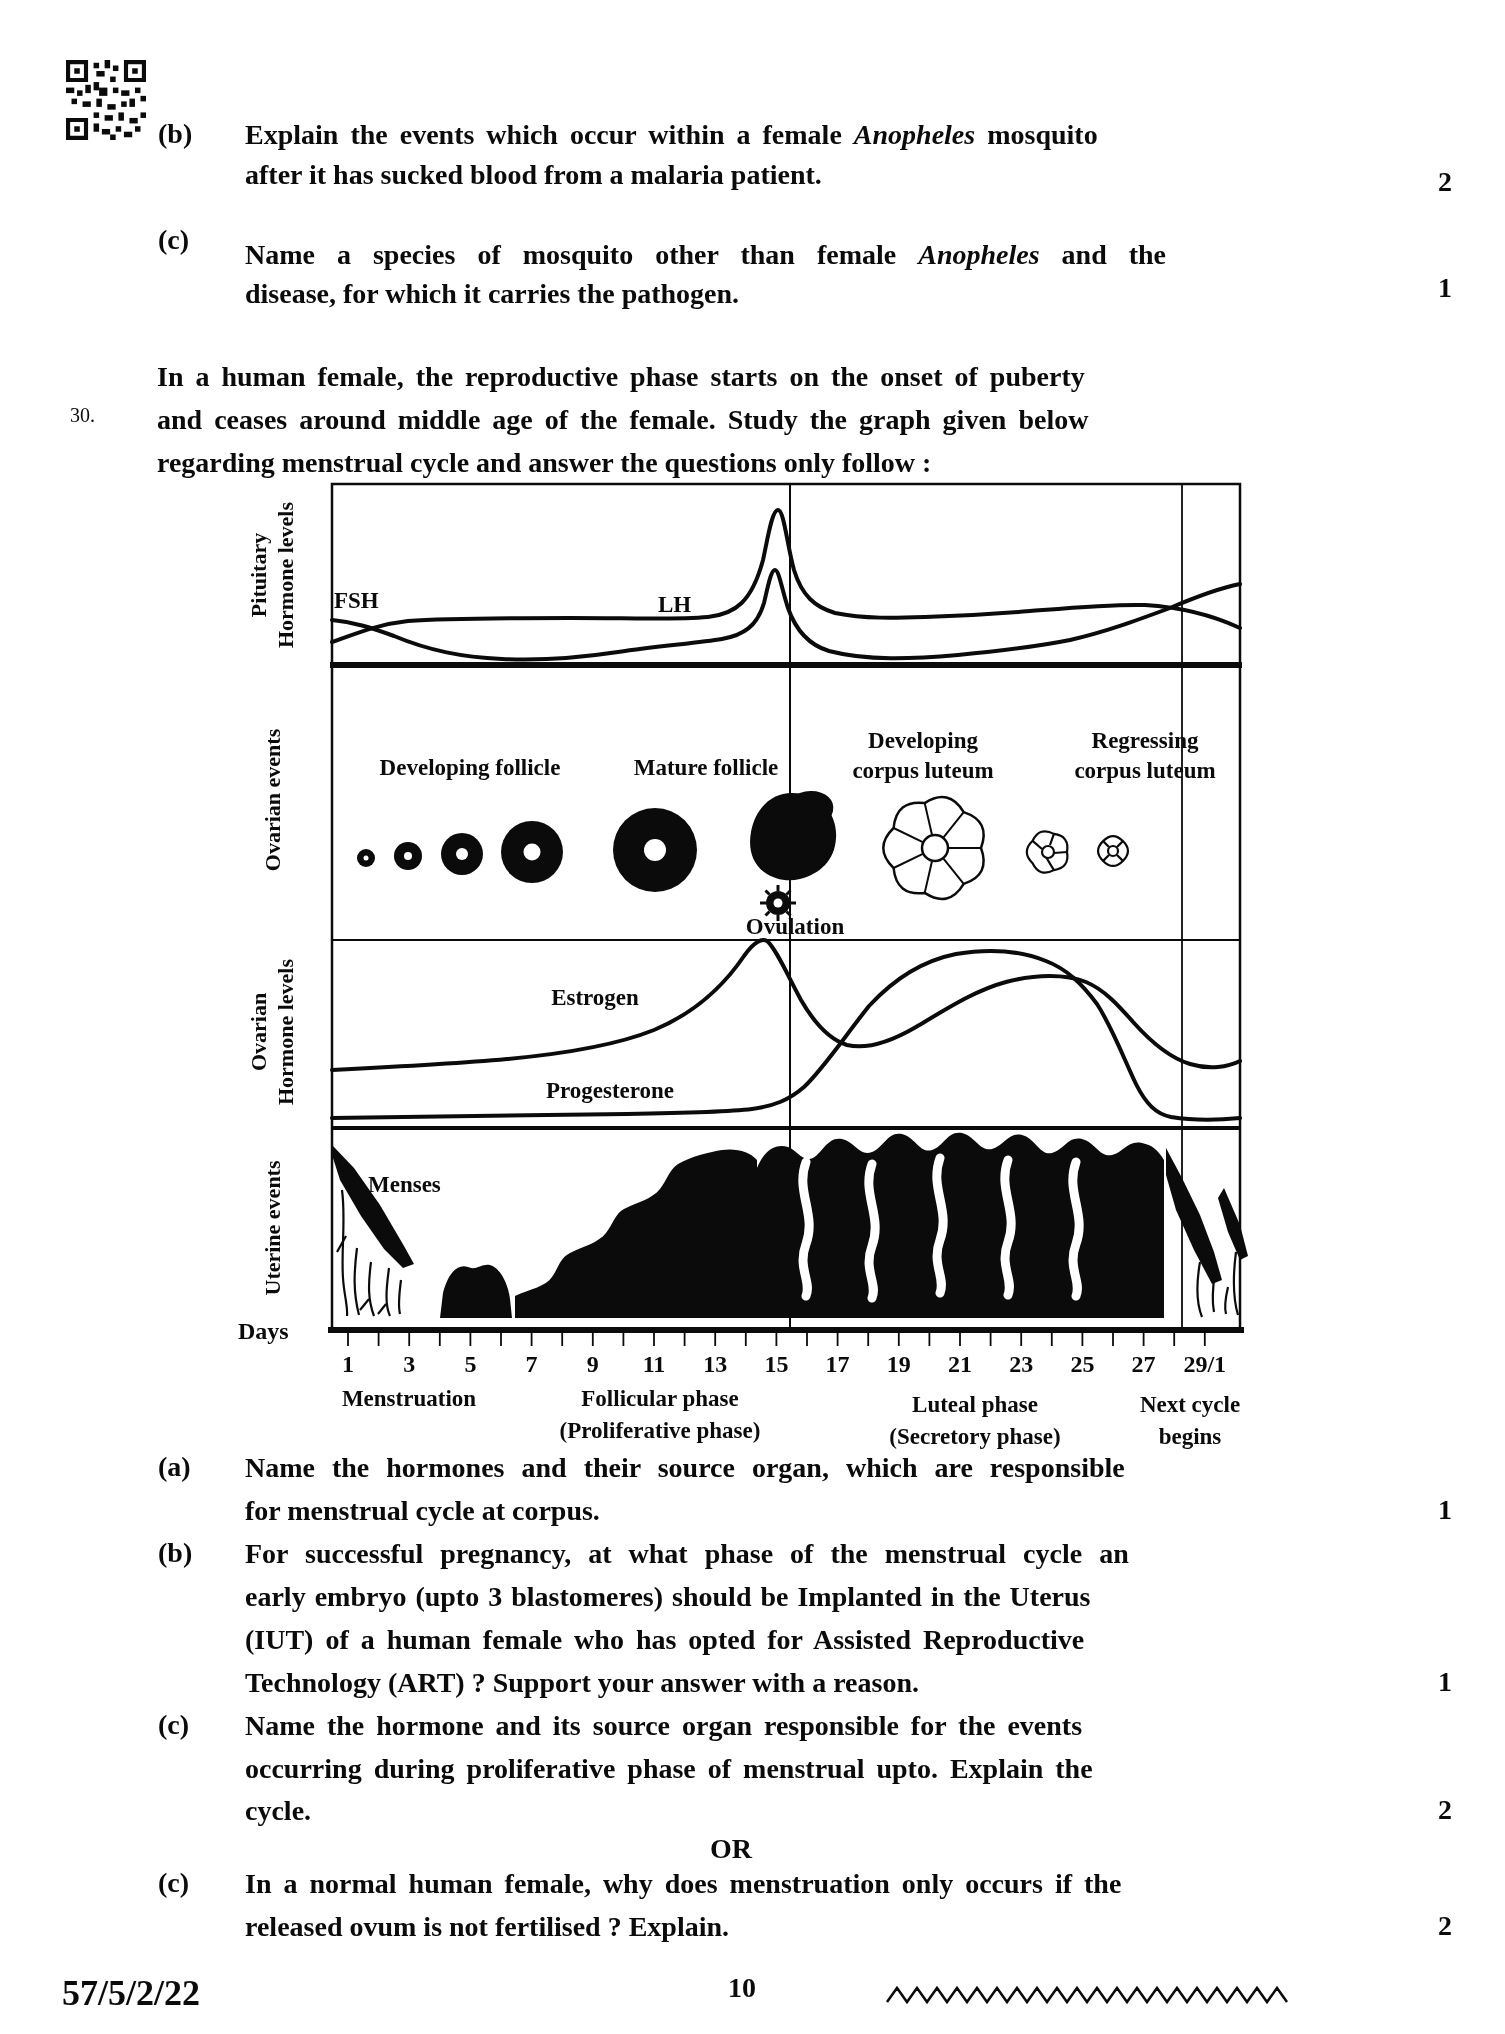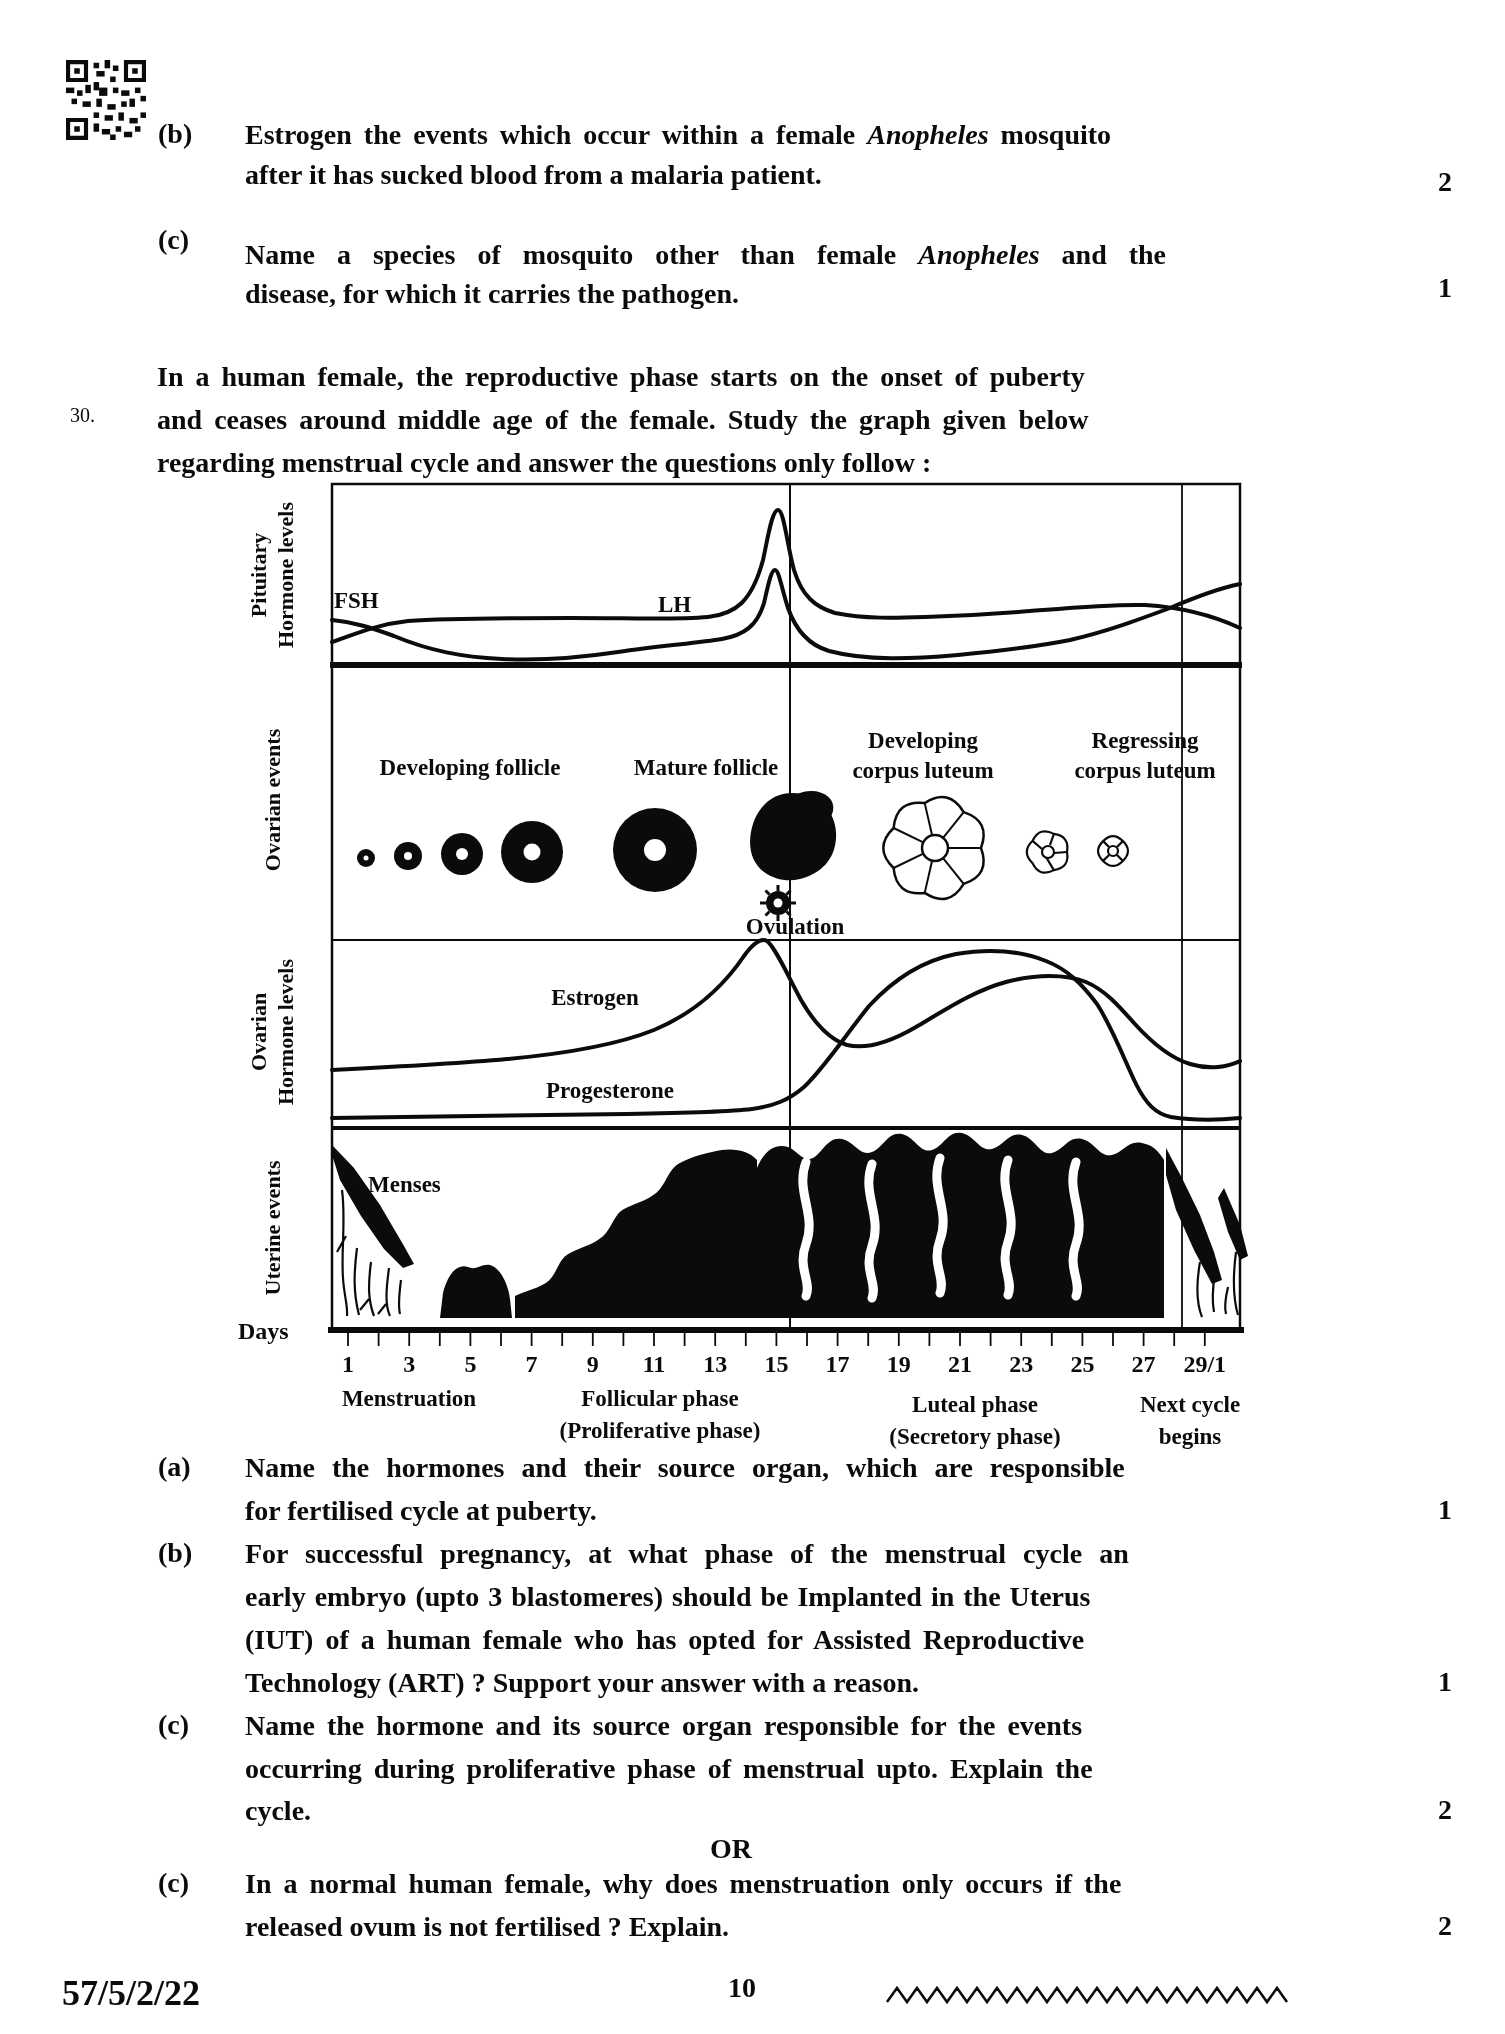--- a/index.html
+++ b/index.html
@@ -62,21 +62,21 @@
         <rect x="10" y="23" width="2" height="3"></rect>
         <rect x="13" y="25" width="3" height="2"></rect>
       <rect x="18" y="24" width="2" height="2"></rect>
         <rect x="21" y="26" width="3" height="2"></rect>
         <rect x="25" y="24" width="2" height="2"></rect>
       <rect x="16" y="27" width="2" height="2"></rect>
     </g>
   </svg>
 
   <div class="plabel" style="left:158px;top:118px">(b)</div>
-  <div class="line ws2" style="left:245px;top:118px"><span>Estrogen the events which occur within a female </span><i>Anopheles</i><span> mosquito</span></div>
+  <div class="line ws2" style="left:245px;top:118px"><span>Explain the events which occur within a female </span><i>Anopheles</i><span> mosquito</span></div>
   <div class="line" style="left:245px;top:158px"><span>after it has sucked blood from a malaria patient.</span></div>
   <div class="marks" style="left:1392px;top:166px">2</div>
 
   <div class="plabel" style="left:158px;top:224px">(c)</div>
   <div class="line ws4" style="left:245px;top:224px"><span>Name a species of mosquito other than female </span><i>Anopheles</i><span> and the</span></div>
   <div class="line" style="left:245px;top:277px"><span>disease, for which it carries the pathogen.</span></div>
   <div class="marks" style="left:1392px;top:272px">1</div>
 
   <div class="qnum" style="left:70px;top:360px">30.</div>
   <div class="line ws2" style="left:157px;top:360px"><span>In a human female, the reproductive phase starts on the onset of puberty</span></div>
@@ -286,21 +286,21 @@
       <text class="phaselab" x="660" y="1438" text-anchor="middle">(Proliferative phase)</text>
       <text class="phaselab" x="975" y="1412" text-anchor="middle">Luteal phase</text>
       <text class="phaselab" x="975" y="1444" text-anchor="middle">(Secretory phase)</text>
       <text class="phaselab" x="1190" y="1412" text-anchor="middle">Next cycle</text>
       <text class="phaselab" x="1190" y="1444" text-anchor="middle">begins</text>
     </g>
   </svg>
 
   <div class="plabel" style="left:158px;top:1451px">(a)</div>
   <div class="line ws3" style="left:245px;top:1451px"><span>Name the hormones and their source organ, which are responsible</span></div>
-  <div class="line" style="left:245px;top:1494px"><span>for fertilised cycle at puberty.</span></div>
+  <div class="line" style="left:245px;top:1494px"><span>for menstrual cycle at corpus.</span></div>
   <div class="marks" style="left:1392px;top:1494px">1</div>
 
   <div class="plabel" style="left:158px;top:1537px">(b)</div>
   <div class="line ws3" style="left:245px;top:1537px"><span>For successful pregnancy, at what phase of the menstrual cycle an</span></div>
   <div class="line ws1" style="left:245px;top:1580px"><span>early embryo (upto 3 blastomeres) should be Implanted in the Uterus</span></div>
   <div class="line ws2" style="left:245px;top:1623px"><span>(IUT) of a human female who has opted for Assisted Reproductive</span></div>
   <div class="line" style="left:245px;top:1666px"><span>Technology (ART) ? Support your answer with a reason.</span></div>
   <div class="marks" style="left:1392px;top:1666px">1</div>
 
   <div class="plabel" style="left:158px;top:1709px">(c)</div>

